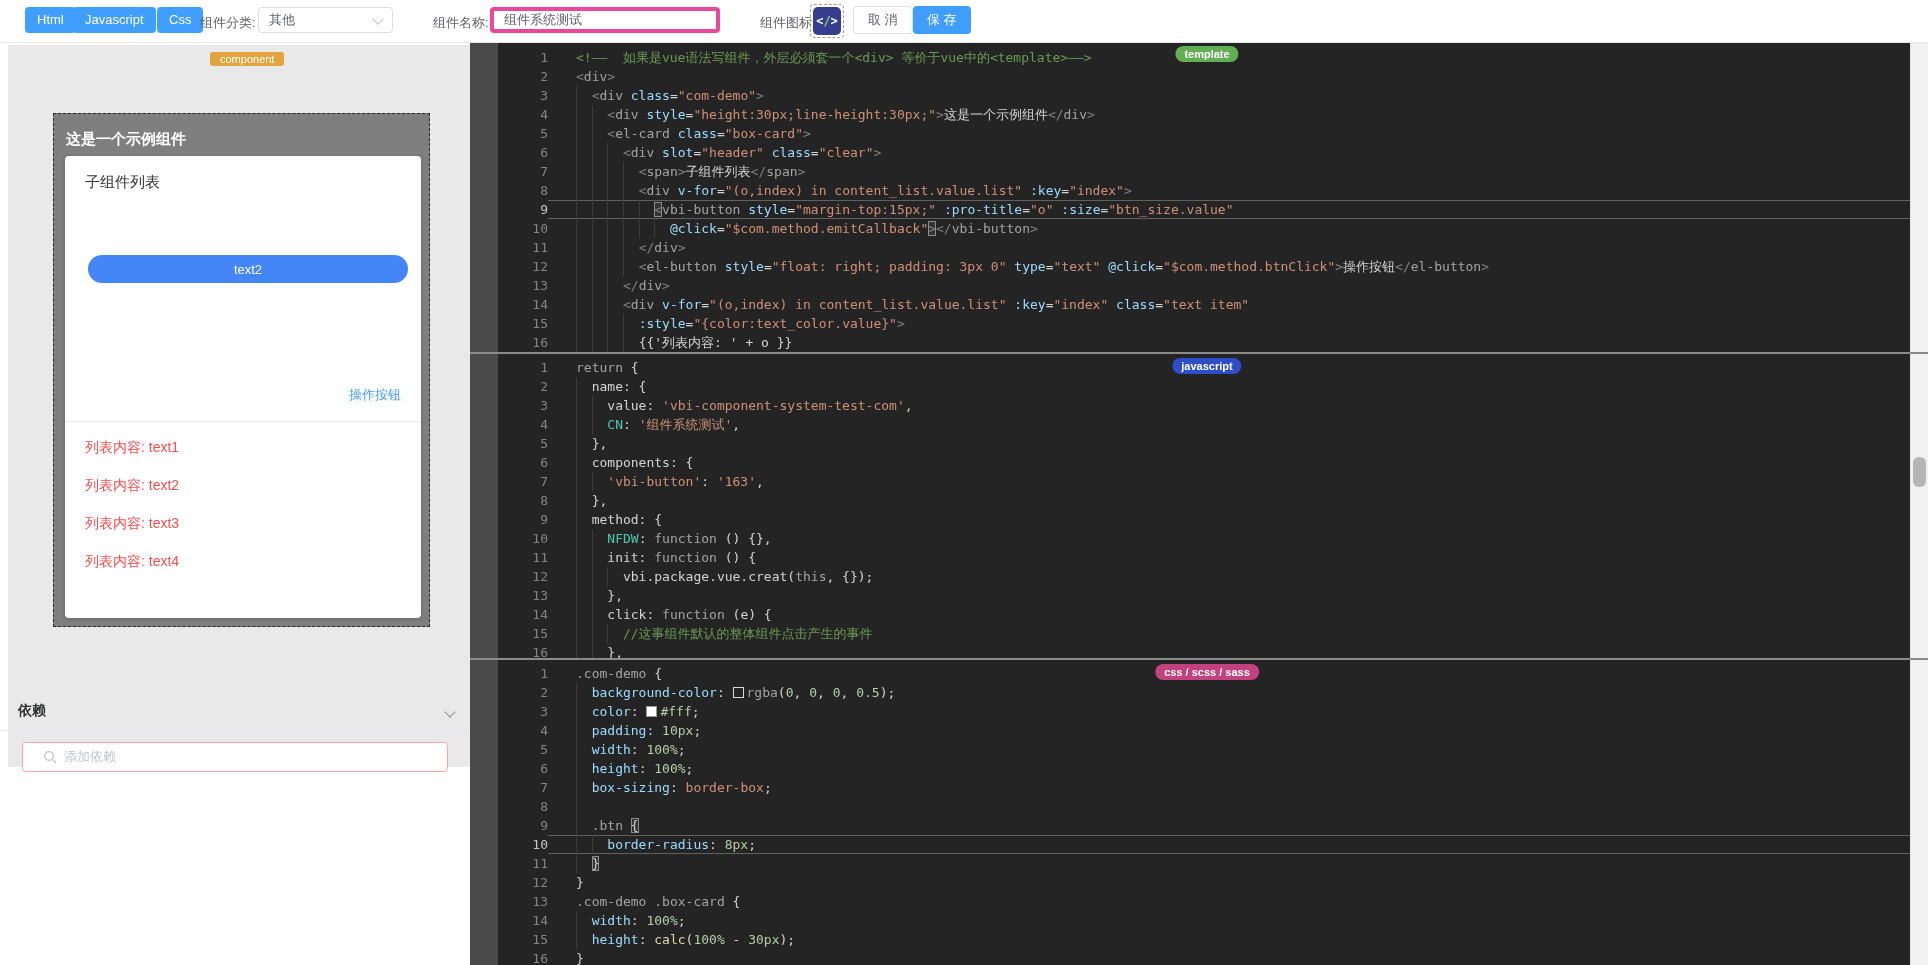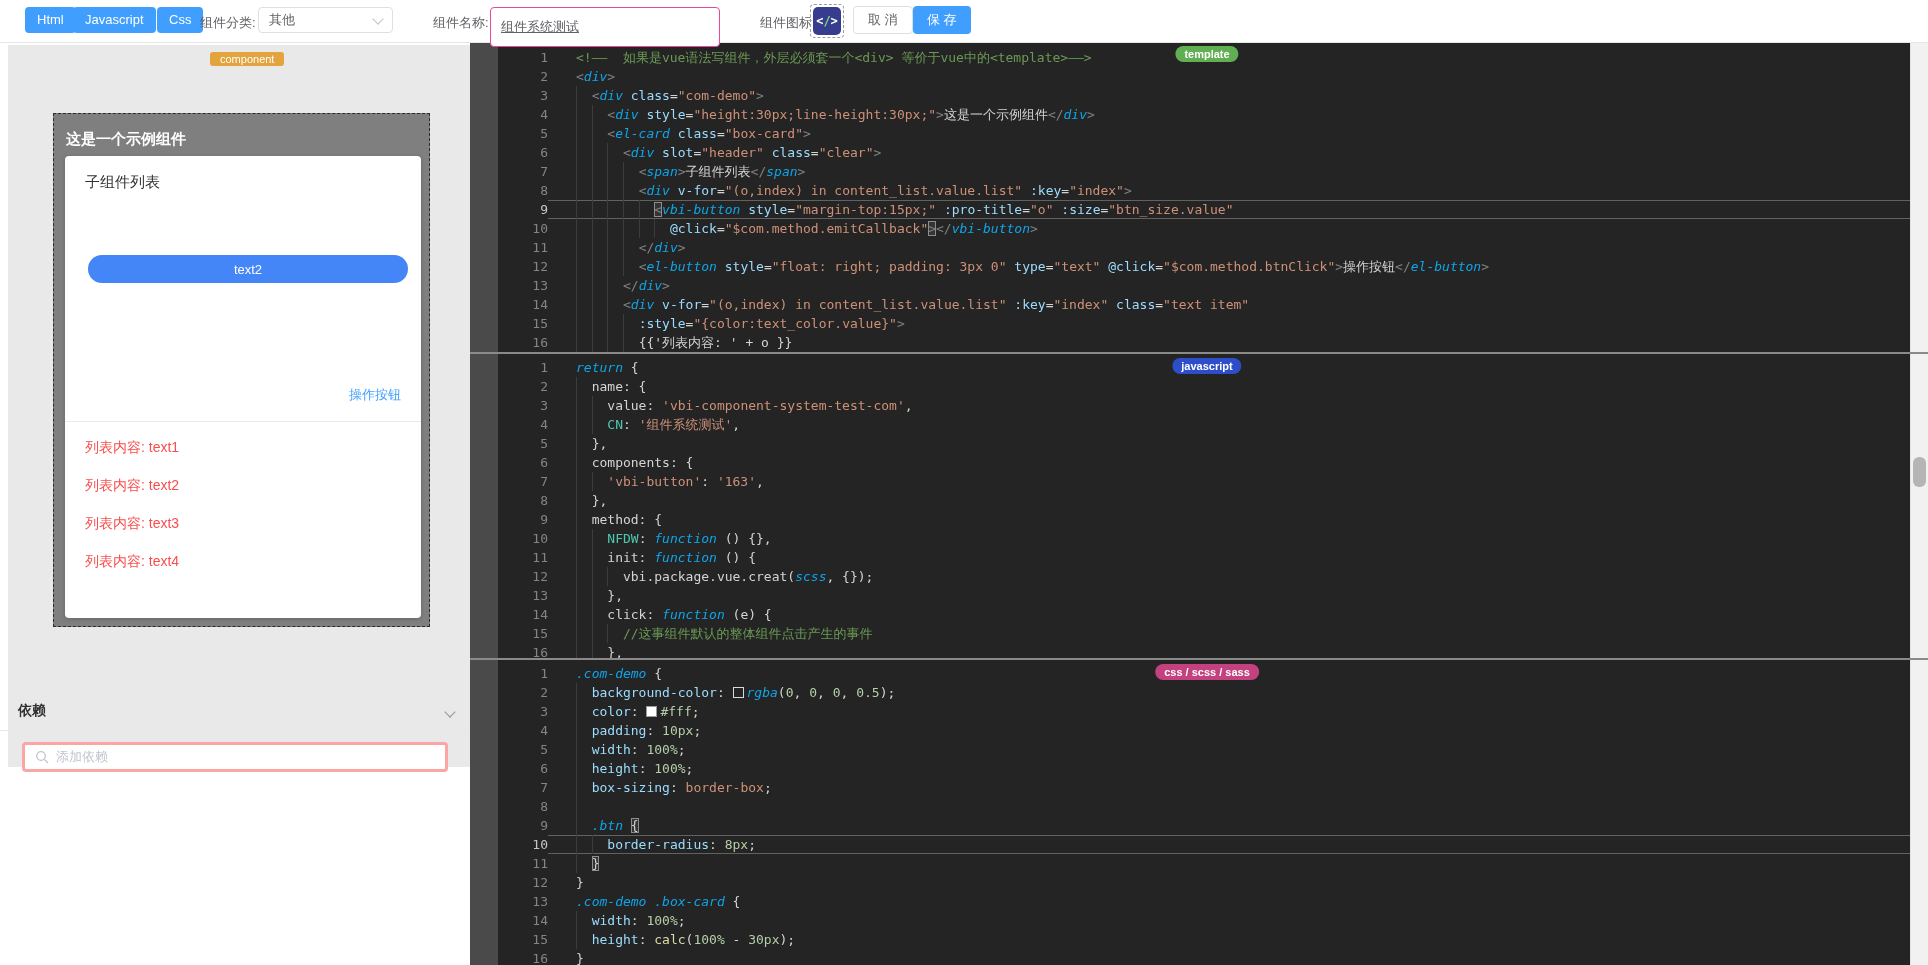--- a/index.html
+++ b/index.html
@@ -9,22 +9,22 @@
 
   
   .toolbar{left:0;top:0;width:1928px;height:42px;background:#fff;border-bottom:1px solid #e6e6e6;z-index:30;}
   .tb-btn{position:absolute;top:7px;height:26px;border:none;border-radius:4px;background:#409eff;
           color:#fff;font-size:13px;line-height:26px;text-align:center;padding:0 12px;cursor:pointer;}
   .tb-label{position:absolute;top:14px;font-size:13px;color:#606266;}
   .tb-select{position:absolute;top:7px;height:26px;background:#fff;border:1px solid #dcdfe6;border-radius:4px;
              font-size:13px;color:#606266;display:flex;align-items:center;padding:0 10px;box-sizing:border-box;}
   .chev{width:7px;height:7px;border-right:1.4px solid #c0c4cc;border-bottom:1.4px solid #c0c4cc;
         transform:rotate(45deg);display:inline-block;}
-  .tb-input{position:absolute;top:7px;height:40px;border:1px solid #ec4899;border-radius:4px;font-size:13px;
-            color:#606266;padding:0 10px;box-sizing:border-box;outline:none;font-family:"Liberation Sans",sans-serif;text-decoration:underline;}
+  .tb-input{position:absolute;top:7px;height:26px;border:4px solid #ec4899;border-radius:4px;font-size:13px;
+            color:#606266;padding:0 10px;box-sizing:border-box;outline:none;font-family:"Liberation Sans",sans-serif;}
   .icon-wrap{position:absolute;top:4px;border:1px dashed #9a9a9a;padding:2px;border-radius:4px;cursor:pointer;}
   .icon-inner{width:28px;height:28px;background:#363d8e;border-radius:5px;color:#fff;display:flex;
               align-items:center;justify-content:center;font-family:"DejaVu Sans Mono",monospace;
               font-size:12px;font-weight:bold;}
   .icon-inner b{color:#7ddc7d;font-weight:bold;}
   .btn-plain{position:absolute;top:6px;height:28px;background:#fff;border:1px solid #dcdfe6;border-radius:4px;
              color:#606266;font-size:13px;padding:0 14px;cursor:pointer;}
   .btn-primary{position:absolute;top:6px;height:28px;background:#409eff;border:none;border-radius:4px;
                color:#fff;font-size:13px;padding:0 14px;cursor:pointer;}
 
@@ -42,22 +42,22 @@
   .pill-btn{position:absolute;left:23px;width:320px;height:28px;border:none;border-radius:14px;background:#4486f7;
             color:#fff;font-size:13px;cursor:pointer;}
   .action-link{position:absolute;right:20px;top:230px;color:#409eff;font-size:13px;cursor:pointer;}
   .card-divider{position:absolute;left:0;top:265px;width:356px;height:1px;background:#e6e9f0;}
   .red-item{position:absolute;left:20px;font-size:14px;color:#fb4d4d;}
 
   .dep-section{position:absolute;left:0;top:648px;width:470px;}
   .dep-header{position:absolute;left:18px;top:12px;font-size:14px;font-weight:bold;color:#303133;}
   .dep-chev{position:absolute;right:16px;top:18px;}
   .dep-divider{position:absolute;left:0;top:40px;width:470px;height:1px;background:#e4e7ed;}
-  .dep-search{position:absolute;left:22px;top:52px;width:426px;height:30px;border:3px solid #fca5a5;border-radius:4px;
-              box-sizing:border-box;display:flex;align-items:center;padding:0 10px;gap:7px;background:#fff;}
+  .dep-search{position:absolute;left:22px;top:52px;width:426px;height:30px;border:1px solid #fca5a5;border-radius:4px;
+              box-sizing:border-box;display:flex;align-items:center;padding:0 20px;gap:7px;background:#fff;}
   .dep-search span{color:#c0c4cc;font-size:13px;}
 
   
   .splitter{left:470px;top:42px;width:28px;height:923px;background:#4a4a4a;cursor:col-resize;}
   .win-scroll{left:1910px;top:42px;width:18px;height:923px;background:#f1f1f1;border-left:1px solid #e2e2e2;box-sizing:border-box;}
   .win-thumb{position:absolute;left:2px;top:415px;width:13px;height:30px;background:#b5b5b5;border-radius:6px;}
 
   
   .editor{left:498px;width:1412px;background:#242424;overflow:hidden;
           font-family:"DejaVu Sans Mono",monospace;font-size:13px;}
@@ -65,21 +65,21 @@
   .ed-js{top:354px;height:304px;padding-top:4px;box-sizing:border-box;}
   .ed-css{top:660px;height:305px;padding-top:4px;box-sizing:border-box;}
   .ed-divider{left:470px;width:1458px;height:2px;background:#8a8a8a;z-index:5;}
   .line{display:flex;height:19px;line-height:19px;white-space:pre;}
   .lno{width:50px;text-align:right;color:#848484;flex:none;user-select:none;}
   .lcode{flex:1;position:relative;padding-left:28px;}
   .line.current .lno{color:#c6c6c6;}
   .line.current .lcode{box-shadow:inset 0 1px 0 #616161,inset 0 -1px 0 #616161;}
   .guide{position:absolute;top:0;width:1px;height:19px;background:#3c3c3c;}
   .tok{white-space:pre;}
-  .cm{color:#6a9955;} .tag{color:#0ea5e9;font-style:italic;} .attr{color:#9cdcfe;} .str{color:#ce9178;}
+  .cm{color:#6a9955;} .tag{color:#a3a3a3;} .attr{color:#9cdcfe;} .str{color:#ce9178;}
   .txt{color:#d4d4d4;} .br{color:#808080;} .eq{color:#d4d4d4;} .num{color:#b5cea8;}
   .type{color:#4ec9b0;} .fn{color:#dcdcaa;} .ws{color:#d4d4d4;}
   .mbox{outline:1px solid #8d8d8d;outline-offset:-1px;background:rgba(100,100,100,.25);}
   .sw{display:inline-block;width:11px;height:11px;vertical-align:-1px;margin-right:3px;box-sizing:border-box;}
   .swo{border:1px solid #d9d9d9;background:transparent;}
   .swf{border:1px solid #9a9a9a;background:#fff;}
   .ed-badge{position:absolute;left:709px;top:4px;transform:translateX(-50%);color:#fff;font-size:11px;
             font-weight:bold;font-family:"Liberation Sans",sans-serif;padding:2px 9px;border-radius:8px;z-index:6;}
 </style>
 </head>
@@ -174,21 +174,21 @@
     <div class="line"><span class="lno">2</span><span class="lcode"><i class="guide" style="left: 28px;"></i><span class="tok ws">  </span><span class="tok txt">name: {</span></span></div>
     <div class="line"><span class="lno">3</span><span class="lcode"><i class="guide" style="left: 28px;"></i><i class="guide" style="left: 43.66px;"></i><span class="tok ws">    </span><span class="tok txt">value: </span><span class="tok str">'vbi-component-system-test-com'</span><span class="tok txt">,</span></span></div>
     <div class="line"><span class="lno">4</span><span class="lcode"><i class="guide" style="left: 28px;"></i><i class="guide" style="left: 43.66px;"></i><span class="tok ws">    </span><span class="tok type">CN</span><span class="tok txt">: </span><span class="tok str">'组件系统测试'</span><span class="tok txt">,</span></span></div>
     <div class="line"><span class="lno">5</span><span class="lcode"><i class="guide" style="left: 28px;"></i><span class="tok ws">  </span><span class="tok txt">},</span></span></div>
     <div class="line"><span class="lno">6</span><span class="lcode"><i class="guide" style="left: 28px;"></i><span class="tok ws">  </span><span class="tok txt">components: {</span></span></div>
     <div class="line"><span class="lno">7</span><span class="lcode"><i class="guide" style="left: 28px;"></i><i class="guide" style="left: 43.66px;"></i><span class="tok ws">    </span><span class="tok str">'vbi-button'</span><span class="tok txt">: </span><span class="tok str">'163'</span><span class="tok txt">,</span></span></div>
     <div class="line"><span class="lno">8</span><span class="lcode"><i class="guide" style="left: 28px;"></i><span class="tok ws">  </span><span class="tok txt">},</span></span></div>
     <div class="line"><span class="lno">9</span><span class="lcode"><i class="guide" style="left: 28px;"></i><span class="tok ws">  </span><span class="tok txt">method: {</span></span></div>
     <div class="line"><span class="lno">10</span><span class="lcode"><i class="guide" style="left: 28px;"></i><i class="guide" style="left: 43.66px;"></i><span class="tok ws">    </span><span class="tok type">NFDW</span><span class="tok txt">: </span><span class="tok tag">function</span><span class="tok txt"> () {},</span></span></div>
     <div class="line"><span class="lno">11</span><span class="lcode"><i class="guide" style="left: 28px;"></i><i class="guide" style="left: 43.66px;"></i><span class="tok ws">    </span><span class="tok txt">init: </span><span class="tok tag">function</span><span class="tok txt"> () {</span></span></div>
-    <div class="line"><span class="lno">12</span><span class="lcode"><i class="guide" style="left: 28px;"></i><i class="guide" style="left: 43.66px;"></i><i class="guide" style="left: 59.32px;"></i><span class="tok ws">      </span><span class="tok txt">vbi.package.vue.creat(</span><span class="tok tag">scss</span><span class="tok txt">, {});</span></span></div>
+    <div class="line"><span class="lno">12</span><span class="lcode"><i class="guide" style="left: 28px;"></i><i class="guide" style="left: 43.66px;"></i><i class="guide" style="left: 59.32px;"></i><span class="tok ws">      </span><span class="tok txt">vbi.package.vue.creat(</span><span class="tok tag">this</span><span class="tok txt">, {});</span></span></div>
     <div class="line"><span class="lno">13</span><span class="lcode"><i class="guide" style="left: 28px;"></i><i class="guide" style="left: 43.66px;"></i><span class="tok ws">    </span><span class="tok txt">},</span></span></div>
     <div class="line"><span class="lno">14</span><span class="lcode"><i class="guide" style="left: 28px;"></i><i class="guide" style="left: 43.66px;"></i><span class="tok ws">    </span><span class="tok txt">click: </span><span class="tok tag">function</span><span class="tok txt"> (e) {</span></span></div>
     <div class="line"><span class="lno">15</span><span class="lcode"><i class="guide" style="left: 28px;"></i><i class="guide" style="left: 43.66px;"></i><i class="guide" style="left: 59.32px;"></i><span class="tok ws">      </span><span class="tok cm">//这事组件默认的整体组件点击产生的事件</span></span></div>
     <div class="line"><span class="lno">16</span><span class="lcode"><i class="guide" style="left: 28px;"></i><i class="guide" style="left: 43.66px;"></i><span class="tok ws">    </span><span class="tok txt">},</span></span></div>
   </div>
 <div class="abs ed-divider" style="top:658px;"></div>
 
 <div class="abs editor ed-css" id="ed2">
   <span class="ed-badge" id="badge2" style="background: rgb(194, 65, 126);">css / scss / sass</span>
 <div class="line"><span class="lno">1</span><span class="lcode"><span class="tok tag">.com-demo</span><span class="tok txt"> {</span></span></div>

